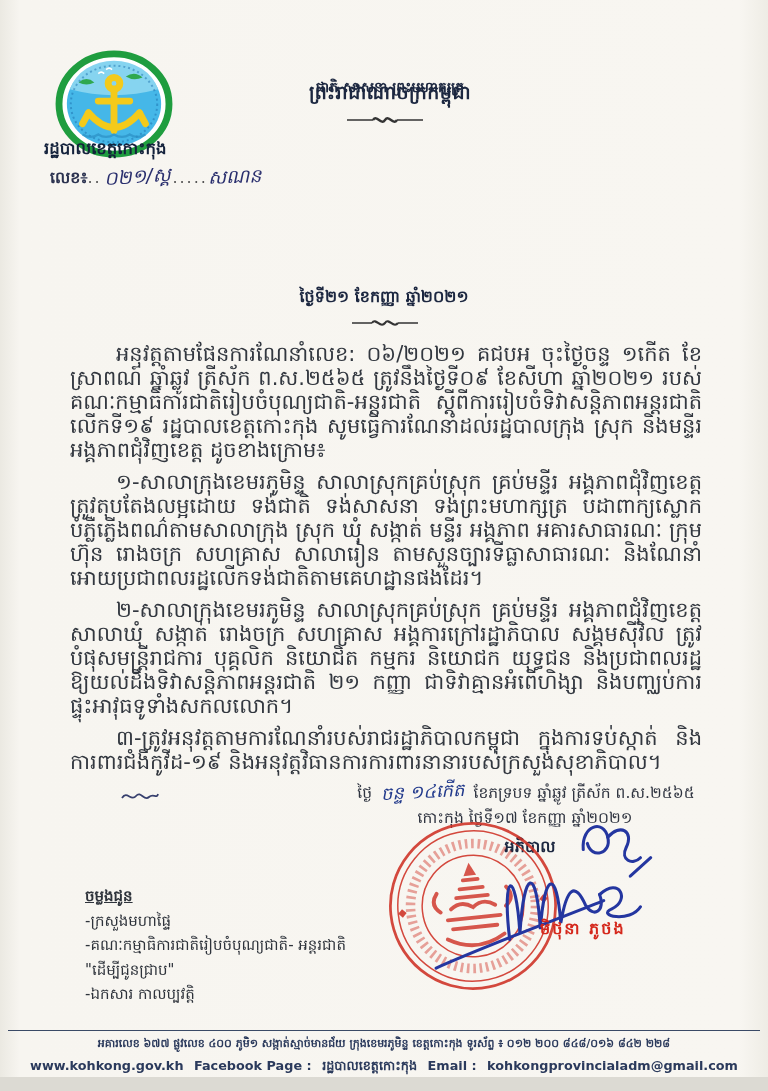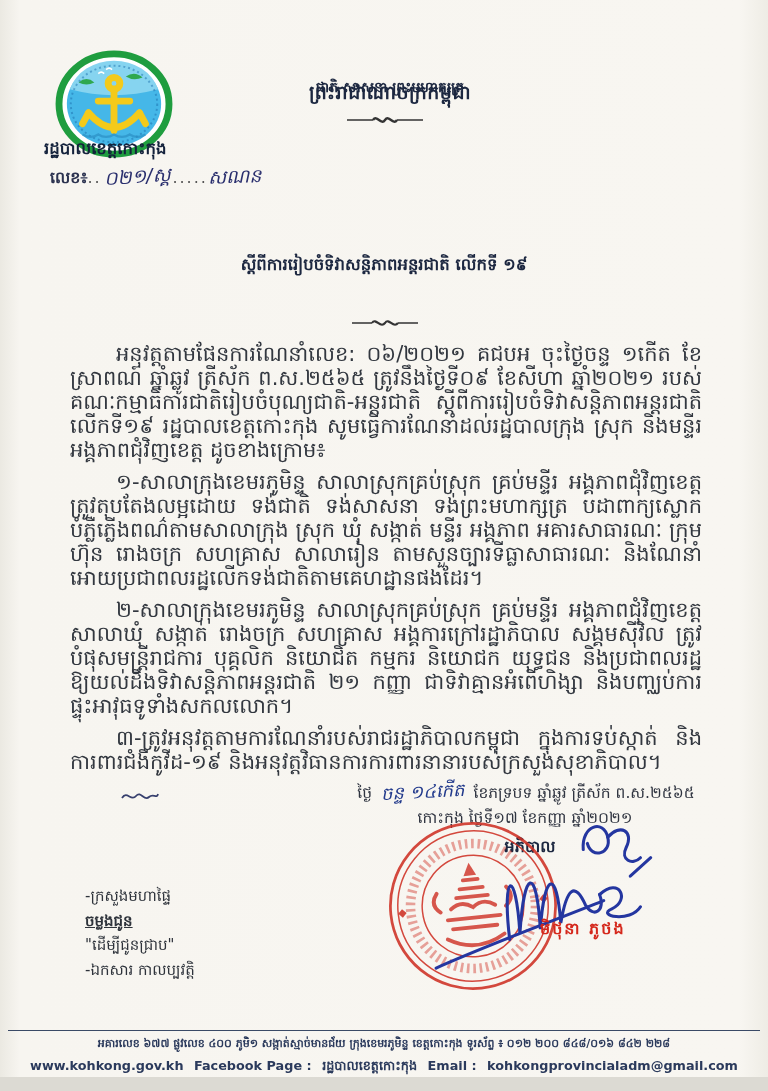--- a/index.html
+++ b/index.html
@@ -77,21 +77,21 @@
       <path d="M34 64 l-6 11 M86 64 l6 11"></path>
     </g>
     <path d="M28 86 q8 5 16 0 q8 5 16 0 q8 5 16 0 q8 5 16 0" stroke="#2b8ec4" stroke-width="2.4" fill="none" opacity=".7"></path>
   </svg>
 
   <div class="orgname">រដ្ឋបាលខេត្តកោះកុង</div>
   <div class="refline">
     <span class="ref-label">លេខ៖</span><span class="ref-dots">..</span><span class="hand ref-num">០២១/ស្គ</span><span class="ref-dots">.....</span><span class="hand ref-suf">សណន</span>
   </div>
 
-  <div class="subject center khead">ស្តីពីការរៀបចំទិវាសន្តិភាពអន្តរជាតិ លើកទី ១៩</div>
+  <div class="docdate center khead">ថ្ងៃទី២១ ខែកញ្ញា ឆ្នាំ២០២១</div>
   <svg class="orna2" width="70" height="12" viewBox="0 0 70 12">
     <path d="M2 7 H22 M48 7 H68" stroke="#333" stroke-width="1.6" fill="none"></path>
     <path d="M22 7 c4 -6 8 6 13 0 c4 -6 8 6 13 0" stroke="#333" stroke-width="2.2" fill="none"></path>
   </svg>
 
   <div class="bodytext">
     <p class="para">អនុវត្តតាមផែនការណែនាំលេខ: ០៦/២០២១ គជបអ ចុះថ្ងៃចន្ទ ១កើត ខែស្រាពណ៍ ឆ្នាំឆ្លូវ ត្រីស័ក ព.ស.២៥៦៥ ត្រូវនឹងថ្ងៃទី០៩ ខែសីហា ឆ្នាំ២០២១ របស់គណៈកម្មាធិការជាតិរៀបចំបុណ្យជាតិ-អន្តរជាតិ ស្តីពីការរៀបចំទិវាសន្តិភាពអន្តរជាតិ លើកទី១៩ រដ្ឋបាលខេត្តកោះកុង សូមធ្វើការណែនាំដល់រដ្ឋបាលក្រុង ស្រុក និងមន្ទីរ អង្គភាពជុំវិញខេត្ត ដូចខាងក្រោម៖</p>
     <p class="para">១-សាលាក្រុងខេមរភូមិន្ទ សាលាស្រុកគ្រប់ស្រុក គ្រប់មន្ទីរ អង្គភាពជុំវិញខេត្ត ត្រូវតុបតែងលម្អដោយ ទង់ជាតិ ទង់សាសនា ទង់ព្រះមហាក្សត្រ បដាពាក្យស្លោក បំភ្លឺភ្លើងពណ៌តាមសាលាក្រុង ស្រុក ឃុំ សង្កាត់ មន្ទីរ អង្គភាព អគារសាធារណៈ ក្រុមហ៊ុន រោងចក្រ សហគ្រាស សាលារៀន តាមសួនច្បារទីធ្លាសាធារណៈ និងណែនាំអោយប្រជាពលរដ្ឋលើកទង់ជាតិតាមគេហដ្ឋានផងដែរ។</p>
     <p class="para">២-សាលាក្រុងខេមរភូមិន្ទ សាលាស្រុកគ្រប់ស្រុក គ្រប់មន្ទីរ អង្គភាពជុំវិញខេត្ត សាលាឃុំ សង្កាត់ រោងចក្រ សហគ្រាស អង្គការក្រៅរដ្ឋាភិបាល សង្គមស៊ីវិល ត្រូវបំផុសមន្ត្រីរាជការ បុគ្គលិក និយោជិត កម្មករ និយោជក យុទ្ធជន និងប្រជាពលរដ្ឋ ឱ្យយល់ដឹងទិវាសន្តិភាពអន្តរជាតិ ២១ កញ្ញា ជាទិវាគ្មានអំពើហិង្សា និងបញ្ឈប់ការផ្ទុះអាវុធទូទាំងសកលលោក។</p>
     <p class="para">៣-ត្រូវអនុវត្តតាមការណែនាំរបស់រាជរដ្ឋាភិបាលកម្ពុជា ក្នុងការទប់ស្កាត់ និងការពារជំងឺកូវីដ-១៩ និងអនុវត្តវិធានការការពារនានារបស់ក្រសួងសុខាភិបាល។</p>
@@ -134,22 +134,23 @@
       <path d="M166 80 C186 62 196 86 178 94 C162 101 196 108 206 92"></path>
       <path d="M150 36 C148 12 170 6 174 24 C178 40 158 46 154 30"></path>
       <path d="M174 24 C186 10 200 18 192 34 C186 46 198 52 206 44"></path>
       <path d="M196 62 L216 44"></path>
     </g>
   </svg>
 
   <div class="signer-name">មិថុនា ភូថង</div>
 
   <div class="ccblock">
+    <p class="cc-item cc-head">ចម្លងជូន</p>
     <p class="cc-item">-ក្រសួងមហាផ្ទៃ</p>
-    <p class="cc-item cc-head">ចម្លងជូន</p>
+    <p class="cc-item">-គណៈកម្មាធិការជាតិរៀបចំបុណ្យជាតិ- អន្តរជាតិ</p>
     <p class="cc-item">"ដើម្បីជូនជ្រាប"</p>
     <p class="cc-item">-ឯកសារ កាលប្បវត្តិ</p>
   </div>
 
   <div class="footline"></div>
   <div class="foot1">អគារលេខ ៦៧៧ ផ្លូវលេខ ៤០០ ភូមិ១ សង្កាត់ស្មាច់មានជ័យ ក្រុងខេមរភូមិន្ទ ខេត្តកោះកុង ទូរស័ព្ទ ៖ ០១២ ២០០ ៨៤៨/០១៦ ៨៤២ ២២៨</div>
   <div class="foot2">
     <span>www.kohkong.gov.kh</span>
     <span>Facebook Page :</span>
     <span>រដ្ឋបាលខេត្តកោះកុង</span>

